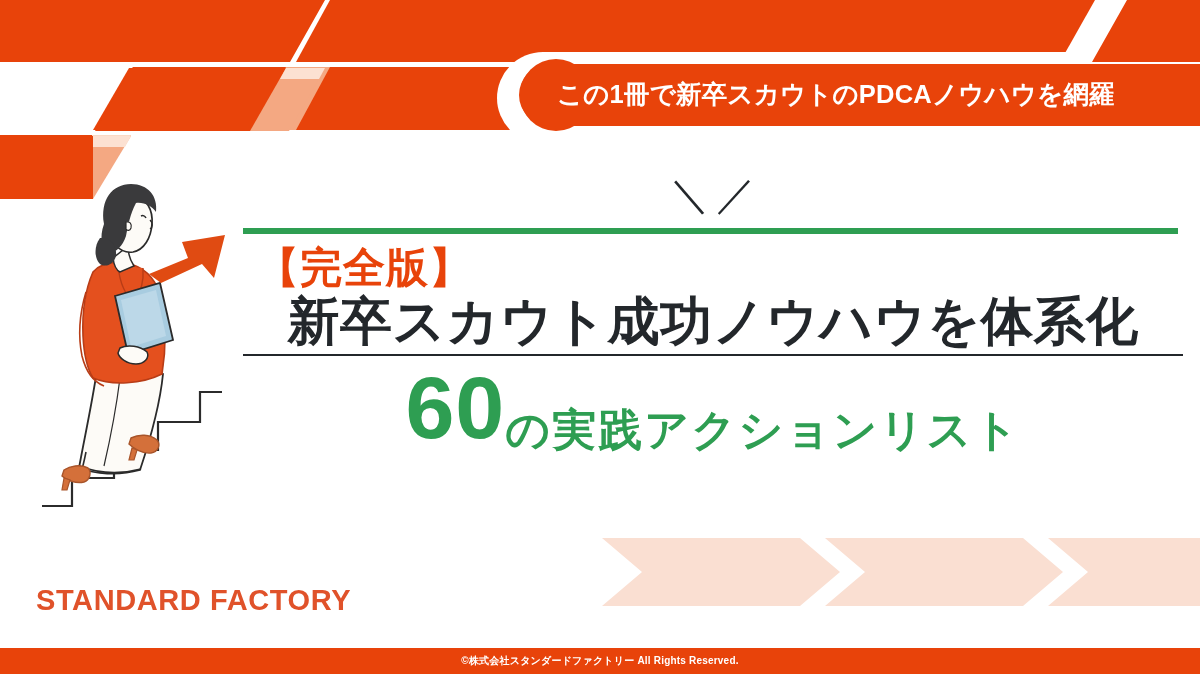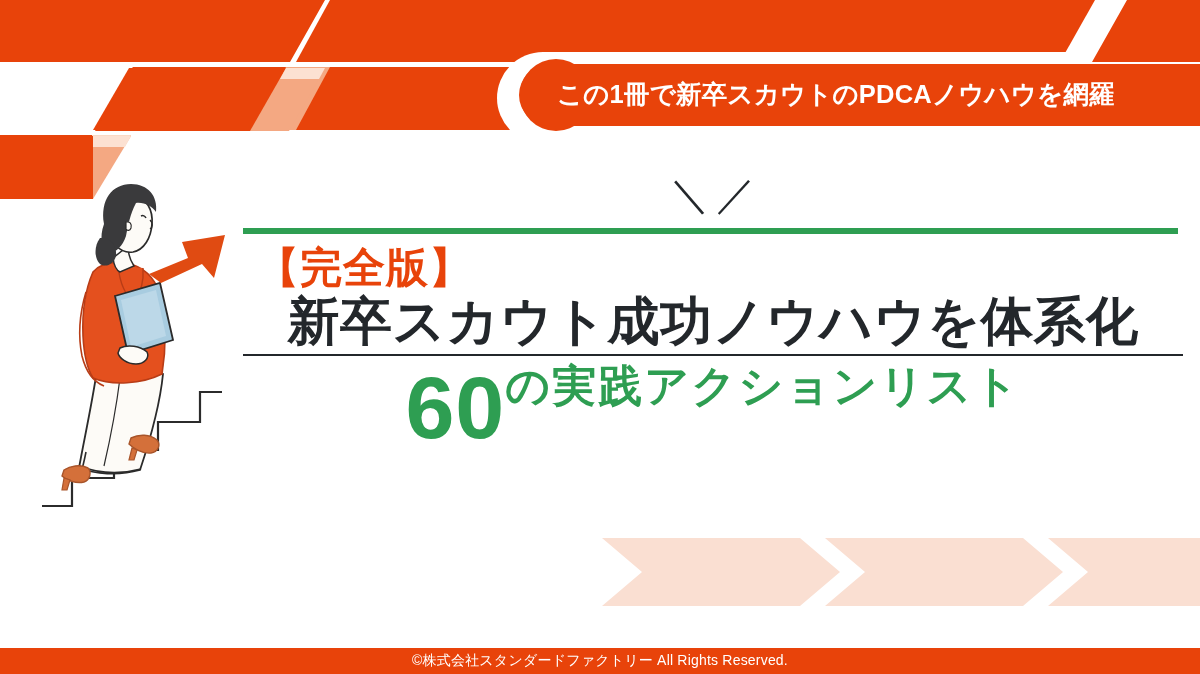--- a/index.html
+++ b/index.html
@@ -96,21 +96,21 @@
   }
   .headline-3{
     margin-top:8px;
     color:#2E9E52;
     font-weight:700;
     letter-spacing:1px;
     line-height:1.05;
     white-space:nowrap;
     text-align:center;
     display:flex;
-    align-items:flex-start;
+    align-items:flex-end;
     justify-content:center;
   }
   .headline-3 .num{font-size:88px;line-height:1;}
   .headline-3 .rest{font-size:44px;line-height:1;letter-spacing:2px;}
 
   
   .brand{
     position:absolute;
     left:36px;top:584px;
     color:#E0522A;
@@ -123,22 +123,22 @@
   
   .footer-bar{
     position:absolute;
     left:0;bottom:0;
     width:1200px;height:26px;
     background:#E8430A;
     display:flex;align-items:center;justify-content:center;
   }
   .footer-bar .copyright{
     color:#ffffff;
-    font-size:14px;
-    font-weight:400;
+    font-size:10px;
+    font-weight:700;
     letter-spacing:0.2px;
     white-space:nowrap;
   }
 </style>
 </head>
 <body>
 
 <div class="stage">
 
   <svg class="bg-deco" viewBox="0 0 1200 674" width="1200" height="674" xmlns="http://www.w3.org/2000/svg">
@@ -260,18 +260,19 @@
     <div class="kanzen">【完全版】</div>
 
     <div class="headline-2">新卒スカウト成功ノウハウを体系化</div>
 
     <div class="headline-3">
       <span class="num">60</span>
       <span class="rest">の実践アクションリスト</span>
     </div>
   </div>
 
+  <div class="brand">STANDARD FACTORY</div>
 
   <div class="footer-bar">
     <span class="copyright">©株式会社スタンダードファクトリー All Rights Reserved.</span>
   </div>
 
 </div>
 
 </body></html>

